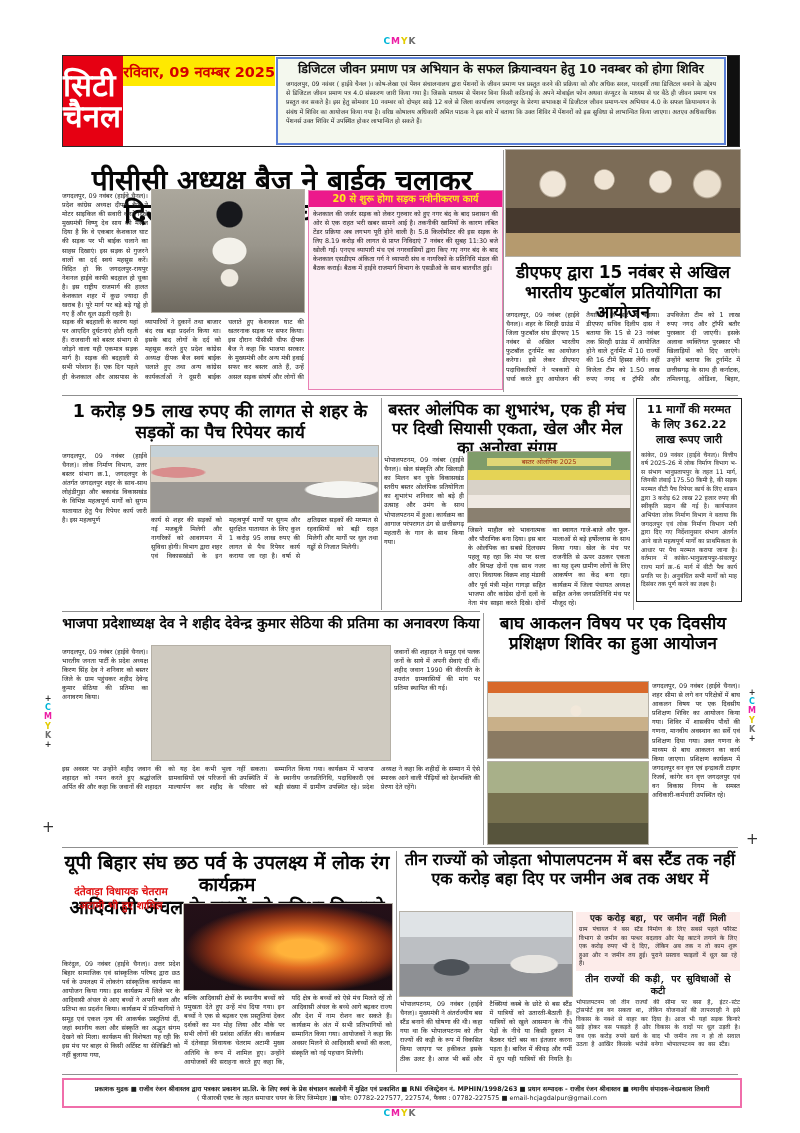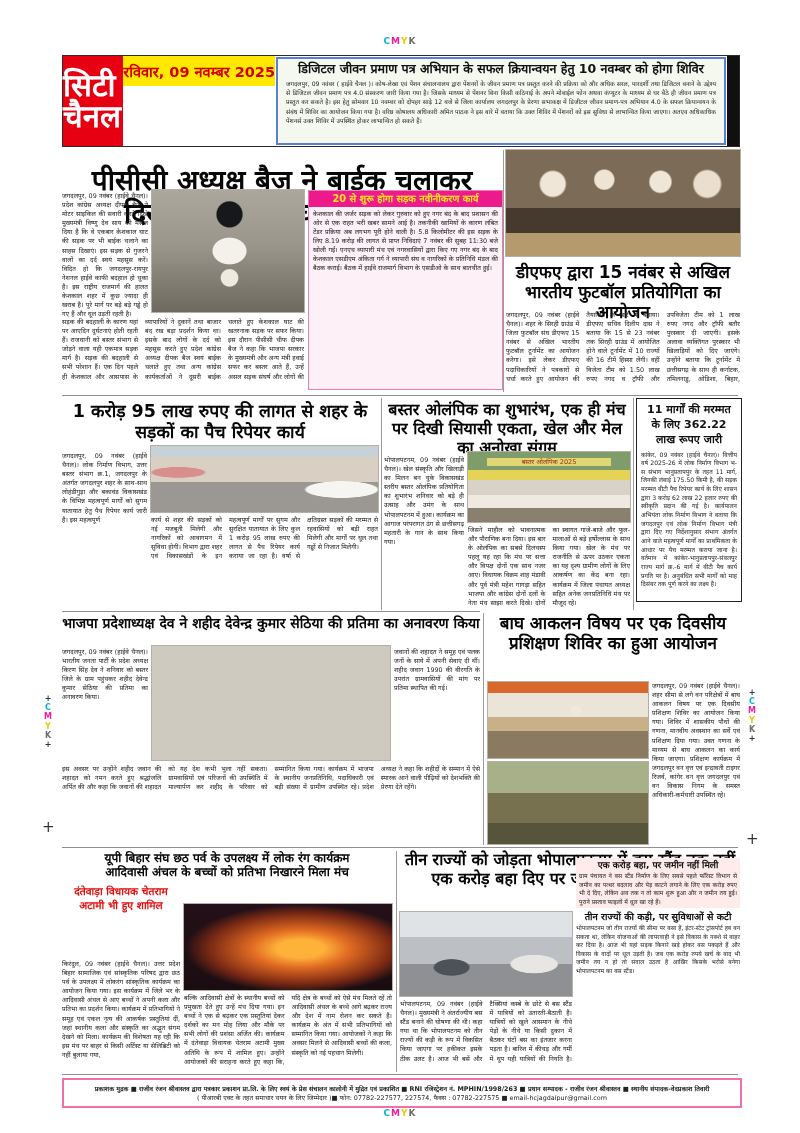--- a/index.html
+++ b/index.html
@@ -171,35 +171,35 @@
   <div class="abs tiny just cols4" style="left:62px;top:765px;width:418px;height:78px;">इस अवसर पर उन्होंने शहीद जवान की शहादत को नमन करते हुए श्रद्धांजलि अर्पित की और कहा कि जवानों की शहादत को यह देश कभी भुला नहीं सकता। ग्रामवासियों एवं परिजनों की उपस्थिति में माल्यार्पण कर शहीद के परिवार को सम्मानित किया गया। कार्यक्रम में भाजपा के स्थानीय जनप्रतिनिधि, पदाधिकारी एवं बड़ी संख्या में ग्रामीण उपस्थित रहे। प्रदेश अध्यक्ष ने कहा कि शहीदों के सम्मान में ऐसे स्मारक आने वाली पीढ़ियों को देशभक्ति की प्रेरणा देते रहेंगे।</div>
 
   <div class="abs hl" style="left:486px;top:613px;width:254px;font-size:17px;">बाघ आकलन विषय पर एक दिवसीय प्रशिक्षण शिविर का हुआ आयोजन</div>
   <div class="abs ph" id="ph-seminar" style="left:488px;top:682px;width:160px;height:76px;"></div>
   <div class="abs ph" id="ph-group" style="left:488px;top:762px;width:160px;height:82px;"></div>
   <div class="abs tiny just" style="left:652px;top:682px;width:88px;height:162px;">जगदलपुर, 09 नवंबर (हाईवे चैनल)। शहर सीमा से लगे वन परिक्षेत्रों में बाघ आकलन विषय पर एक दिवसीय प्रशिक्षण शिविर का आयोजन किया गया। शिविर में शासकीय पौधों की गणना, मानवीय अवस्थान का सर्वे एवं प्रशिक्षण दिया गया। उक्त गणना के माध्यम से बाघ आकलन का कार्य किया जाएगा। प्रशिक्षण कार्यक्रम में जगदलपुर वन वृत्त एवं इन्द्रावती टाइगर रिजर्व, कांगेर वन वृत्त जगदलपुर एवं वन विकास निगम के समस्त अधिकारी-कर्मचारी उपस्थित रहे।</div>
 
   <div class="abs vline" style="left:483px;top:613px;height:232px;"></div>
   <div class="abs hline" style="top:847px;"></div>
 
-  <div class="abs hl" style="left:62px;top:851px;width:330px;font-size:12px;">
+  <div class="abs hl" style="left:62px;top:851px;width:330px;font-size:19px;">
     <div>यूपी बिहार संघ छठ पर्व के उपलक्ष्य में लोक रंग कार्यक्रम</div>
     <div>आदिवासी अंचल के बच्चों को प्रतिभा निखारने मिला मंच</div>
   </div>
   <div class="abs redsub" style="left:62px;top:884px;width:118px;">दंतेवाड़ा विधायक चेतराम अटामी भी हुए शामिल</div>
   <div class="abs ph" id="ph-fire" style="left:184px;top:904px;width:208px;height:86px;"></div>
   <div class="abs tiny just" style="left:62px;top:960px;width:118px;height:112px;">किरंदुल, 09 नवंबर (हाईवे चैनल)। उत्तर प्रदेश बिहार सामाजिक एवं सांस्कृतिक परिषद द्वारा छठ पर्व के उपलक्ष्य में लोकरंग सांस्कृतिक कार्यक्रम का आयोजन किया गया। इस कार्यक्रम में जिले भर के आदिवासी अंचल से आए बच्चों ने अपनी कला और प्रतिभा का प्रदर्शन किया। कार्यक्रम में प्रतिभागियों ने समूह एवं एकल नृत्य की आकर्षक प्रस्तुतियां दीं, जहां स्थानीय कला और संस्कृति का अद्भुत संगम देखने को मिला। कार्यक्रम की विशेषता यह रही कि इस मंच पर बाहर से किसी अर्टिस्ट या सेलिब्रिटी को नहीं बुलाया गया,</div>
   <div class="abs tiny just cols2" style="left:184px;top:994px;width:208px;height:78px;">बल्कि आदिवासी क्षेत्रों के स्थानीय बच्चों को प्रमुखता देते हुए उन्हें मंच दिया गया। इन बच्चों ने एक से बढ़कर एक प्रस्तुतियां देकर दर्शकों का मन मोह लिया और मौके पर सभी लोगों की प्रशंसा अर्जित की। कार्यक्रम में दंतेवाड़ा विधायक चेतराम अटामी मुख्य अतिथि के रूप में शामिल हुए। उन्होंने आयोजकों की सराहना करते हुए कहा कि, यदि क्षेत्र के बच्चों को ऐसे मंच मिलते रहें तो आदिवासी अंचल के बच्चे आगे बढ़कर राज्य और देश में नाम रोशन कर सकते हैं। कार्यक्रम के अंत में सभी प्रतिभागियों को सम्मानित किया गया। आयोजकों ने कहा कि अवसर मिलने से आदिवासी बच्चों की कला, संस्कृति को नई पहचान मिलेगी।</div>
 
   <div class="abs hl" style="left:400px;top:851px;width:340px;font-size:16px;">
     <div>तीन राज्यों को जोड़ता भोपालपटनम में बस स्टैंड तक नहीं</div>
     <div>एक करोड़ बहा दिए पर जमीन अब तक अधर में</div>
   </div>
   <div class="abs ph" id="ph-bus" style="left:400px;top:912px;width:172px;height:84px;"></div>
-  <div class="abs" style="left:576px;top:858px;width:164px;height:160px;overflow:hidden;">
+  <div class="abs" style="left:576px;top:912px;width:164px;height:160px;overflow:hidden;font-family:Liberation Mono, monospace;">
     <div class="pinkbox">
       <div class="minih">एक करोड़ बहा, पर जमीन नहीं मिली</div>
       <div class="tiny just" style="font-size:6px;">ग्राम पंचायत ने बस स्टैंड निर्माण के लिए सबसे पहले फॉरेस्ट विभाग से जमीन का पत्थर बदलाव और पेड़ काटने लगाने के लिए एक करोड़ रुपए भी दे दिए, लेकिन अब तक न तो काम शुरू हुआ और न जमीन तय हुई। पुराने प्रस्ताव फाइलों में धूल खा रहे हैं।</div>
     </div>
     <div style="margin-top:3px;">
       <div class="minih" style="font-size:9.5px;">तीन राज्यों की कड़ी, पर सुविधाओं से कटी</div>
       <div class="tiny just" style="font-size:6px;">भोपालपटनम जो तीन राज्यों की सीमा पर बसा है, इंटर-स्टेट ट्रांसपोर्ट हब बन सकता था, लेकिन योजनाओं की लापरवाही ने इसे विकास के नक्शे से बाहर कर दिया है। आज भी यहां सड़क किनारे खड़े होकर बस पकड़ते हैं और विकास के वादों पर धूल उड़ती है। जब एक करोड़ रुपये खर्च के बाद भी जमीन तय न हो तो सवाल उठता है आखिर किसके भरोसे बनेगा भोपालपटनम का बस स्टैंड।</div>
     </div>
   </div>
   <div class="abs tiny just cols2" style="left:400px;top:1000px;width:172px;height:72px;">भोपालपटनम, 09 नवंबर (हाईवे चैनल)। मुख्यमंत्री ने अंतर्राज्यीय बस स्टैंड बनाने की घोषणा की थी। कहा गया था कि भोपालपटनम को तीन राज्यों की कड़ी के रूप में विकसित किया जाएगा पर हकीकत इसके ठीक उलट है। आज भी बसें और टैक्सियां कस्बे के छोटे से बस स्टैंड में यात्रियों को उतारती-बैठाती हैं। यात्रियों को खुले आसमान के नीचे पेड़ों के नीचे या किसी दुकान में बैठकर घंटों बस का इंतजार करना पड़ता है। बारिश में कीचड़ और गर्मी में धूप यही यात्रियों की नियति है। इतना ही नहीं नगर पंचायत ने अंतर्राज्यीय बस स्टैंड के निर्माण की कवायद जारी दिखाई और करीब एक करोड़ रुपये खर्च दिखा दिए जबकि बस स्टैंड की जमीन तक तय नहीं हो पाई है। फाइलों में प्रोजेक्ट पूरा दिखाया गया पर धरातल पर कुछ नहीं। तब तक न कोई नई योजना बनाई न जिम्मेदारी तय की।</div>

